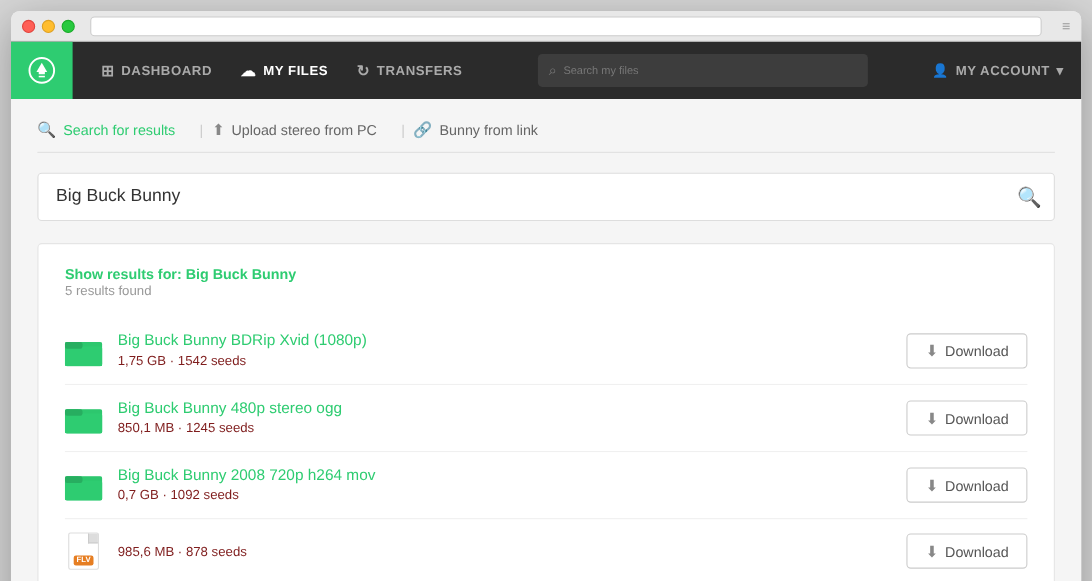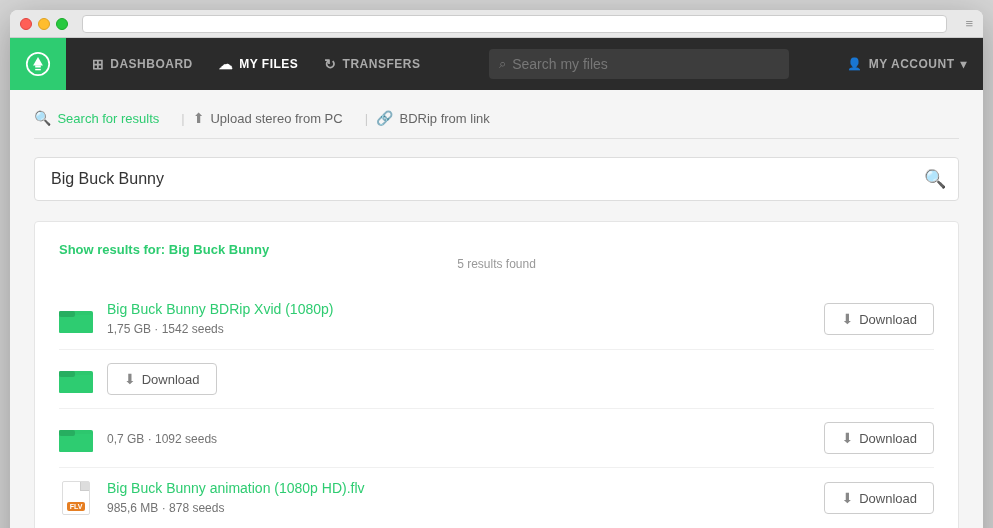--- a/index.html
+++ b/index.html
@@ -112,21 +112,21 @@
       align-items: center;
       padding: 0 10px;
       height: 30px;
       gap: 6px;
     }
     .search-input-wrap input {
       background: transparent;
       border: none;
       outline: none;
       color: #5eead4;
-      font-size: 14px;
+      font-size: 10px;
       flex: 1;
     }
     .search-input-wrap input::placeholder { color: #777; }
     .search-input-wrap .s-icon { color: #777; font-size: 13px; }
     .nav-account {
       display: flex;
       align-items: center;
       gap: 6px;
       padding: 0 16px;
       color: #aaa;
@@ -208,21 +208,20 @@
       margin-bottom: 0;
     }
     .results-title span {
       color: #2ecc71;
       font-weight: 600;
     }
     .results-count {
       font-size: 12px;
       color: #999;
       margin-bottom: 18px;
-      text-align: center;
     }
     
     .result-item {
       display: flex;
       align-items: center;
       padding: 12px 0;
       border-bottom: 1px solid #f0f0f0;
       gap: 14px;
     }
     .result-item:last-child { border-bottom: none; }
@@ -241,21 +240,21 @@
       color: #2ecc71;
       font-size: 14px;
       font-weight: 500;
       cursor: pointer;
       text-decoration: none;
       display: block;
       margin-bottom: 2px;
     }
     .result-meta {
       font-size: 12px;
-      color: #737373;
+      color: #7f1d1d;
     }
     .download-btn {
       display: flex;
       align-items: center;
       gap: 6px;
       background: #fff;
       border: 1px solid #ccc;
       border-radius: 4px;
       padding: 7px 16px;
       font-size: 13px;
@@ -357,21 +356,21 @@
         <span>Search for results</span>
       </div>
       <span class="sub-nav-sep">|</span>
       <div class="sub-nav-item">
         <span class="sn-icon">⬆</span>
         <span>Upload stereo from PC</span>
       </div>
       <span class="sub-nav-sep">|</span>
       <div class="sub-nav-item">
         <span class="sn-icon">🔗</span>
-        <span>BDRip from link</span>
+        <span>Bunny from link</span>
       </div>
     </div>
 
     <div class="search-box-wrap">
       <input class="search-box-input" type="text" value="Big Buck Bunny" style="">
       <button class="search-box-btn">🔍</button>
     </div>
 
     <div class="results-container">
       <div class="results-title">
@@ -403,51 +402,55 @@
           <div class="result-item">
     <div class="result-icon">
       <svg width="34" height="28" viewBox="0 0 34 28">
         <rect x="0" y="6" width="34" height="22" rx="2" fill="#2ecc71"></rect>
         <rect x="0" y="6" width="34" height="22" rx="2" fill="#27ae60" opacity="0.15"></rect>
         <path d="M0 8 Q0 6 2 6 L12 6 L15 10 L32 10 Q34 10 34 12 L34 26 Q34 28 32 28 L2 28 Q0 28 0 26 Z" fill="#2ecc71"></path>
         <rect x="0" y="10" width="34" height="18" rx="2" fill="#2ecc71"></rect>
         <rect x="0" y="6" width="16" height="6" rx="2" fill="#27ae60"></rect>
       </svg>
     </div>
+    <div class="result-info">
+      <a class="result-name">Big Buck Bunny 480p stereo ogg</a>
+      <span class="result-meta">850,1 MB · 1245 seeds</span>
+    </div>
     <button class="download-btn">
       <span class="dl-icon">⬇</span>
       <span>Download</span>
     </button>
   </div>
           <div class="result-item">
     <div class="result-icon">
       <svg width="34" height="28" viewBox="0 0 34 28">
         <rect x="0" y="6" width="34" height="22" rx="2" fill="#2ecc71"></rect>
         <rect x="0" y="6" width="34" height="22" rx="2" fill="#27ae60" opacity="0.15"></rect>
         <path d="M0 8 Q0 6 2 6 L12 6 L15 10 L32 10 Q34 10 34 12 L34 26 Q34 28 32 28 L2 28 Q0 28 0 26 Z" fill="#2ecc71"></path>
         <rect x="0" y="10" width="34" height="18" rx="2" fill="#2ecc71"></rect>
         <rect x="0" y="6" width="16" height="6" rx="2" fill="#27ae60"></rect>
       </svg>
     </div>
     <div class="result-info">
+      <a class="result-name">Big Buck Bunny 2008 720p h264 mov</a>
       <span class="result-meta">0,7 GB · 1092 seeds</span>
     </div>
     <button class="download-btn">
       <span class="dl-icon">⬇</span>
       <span>Download</span>
     </button>
   </div>
           <div class="result-item">
     <div class="result-icon" style="position:relative;">
       <div class="file-icon-video">
         <span class="file-badge">FLV</span>
       </div>
     </div>
     <div class="result-info">
-      <a class="result-name">Big Buck Bunny animation (1080p HD).flv</a>
       <span class="result-meta">985,6 MB · 878 seeds</span>
     </div>
     <button class="download-btn">
       <span class="dl-icon">⬇</span>
       <span>Download</span>
     </button>
   </div>
         </div>
     </div>
   </div>

